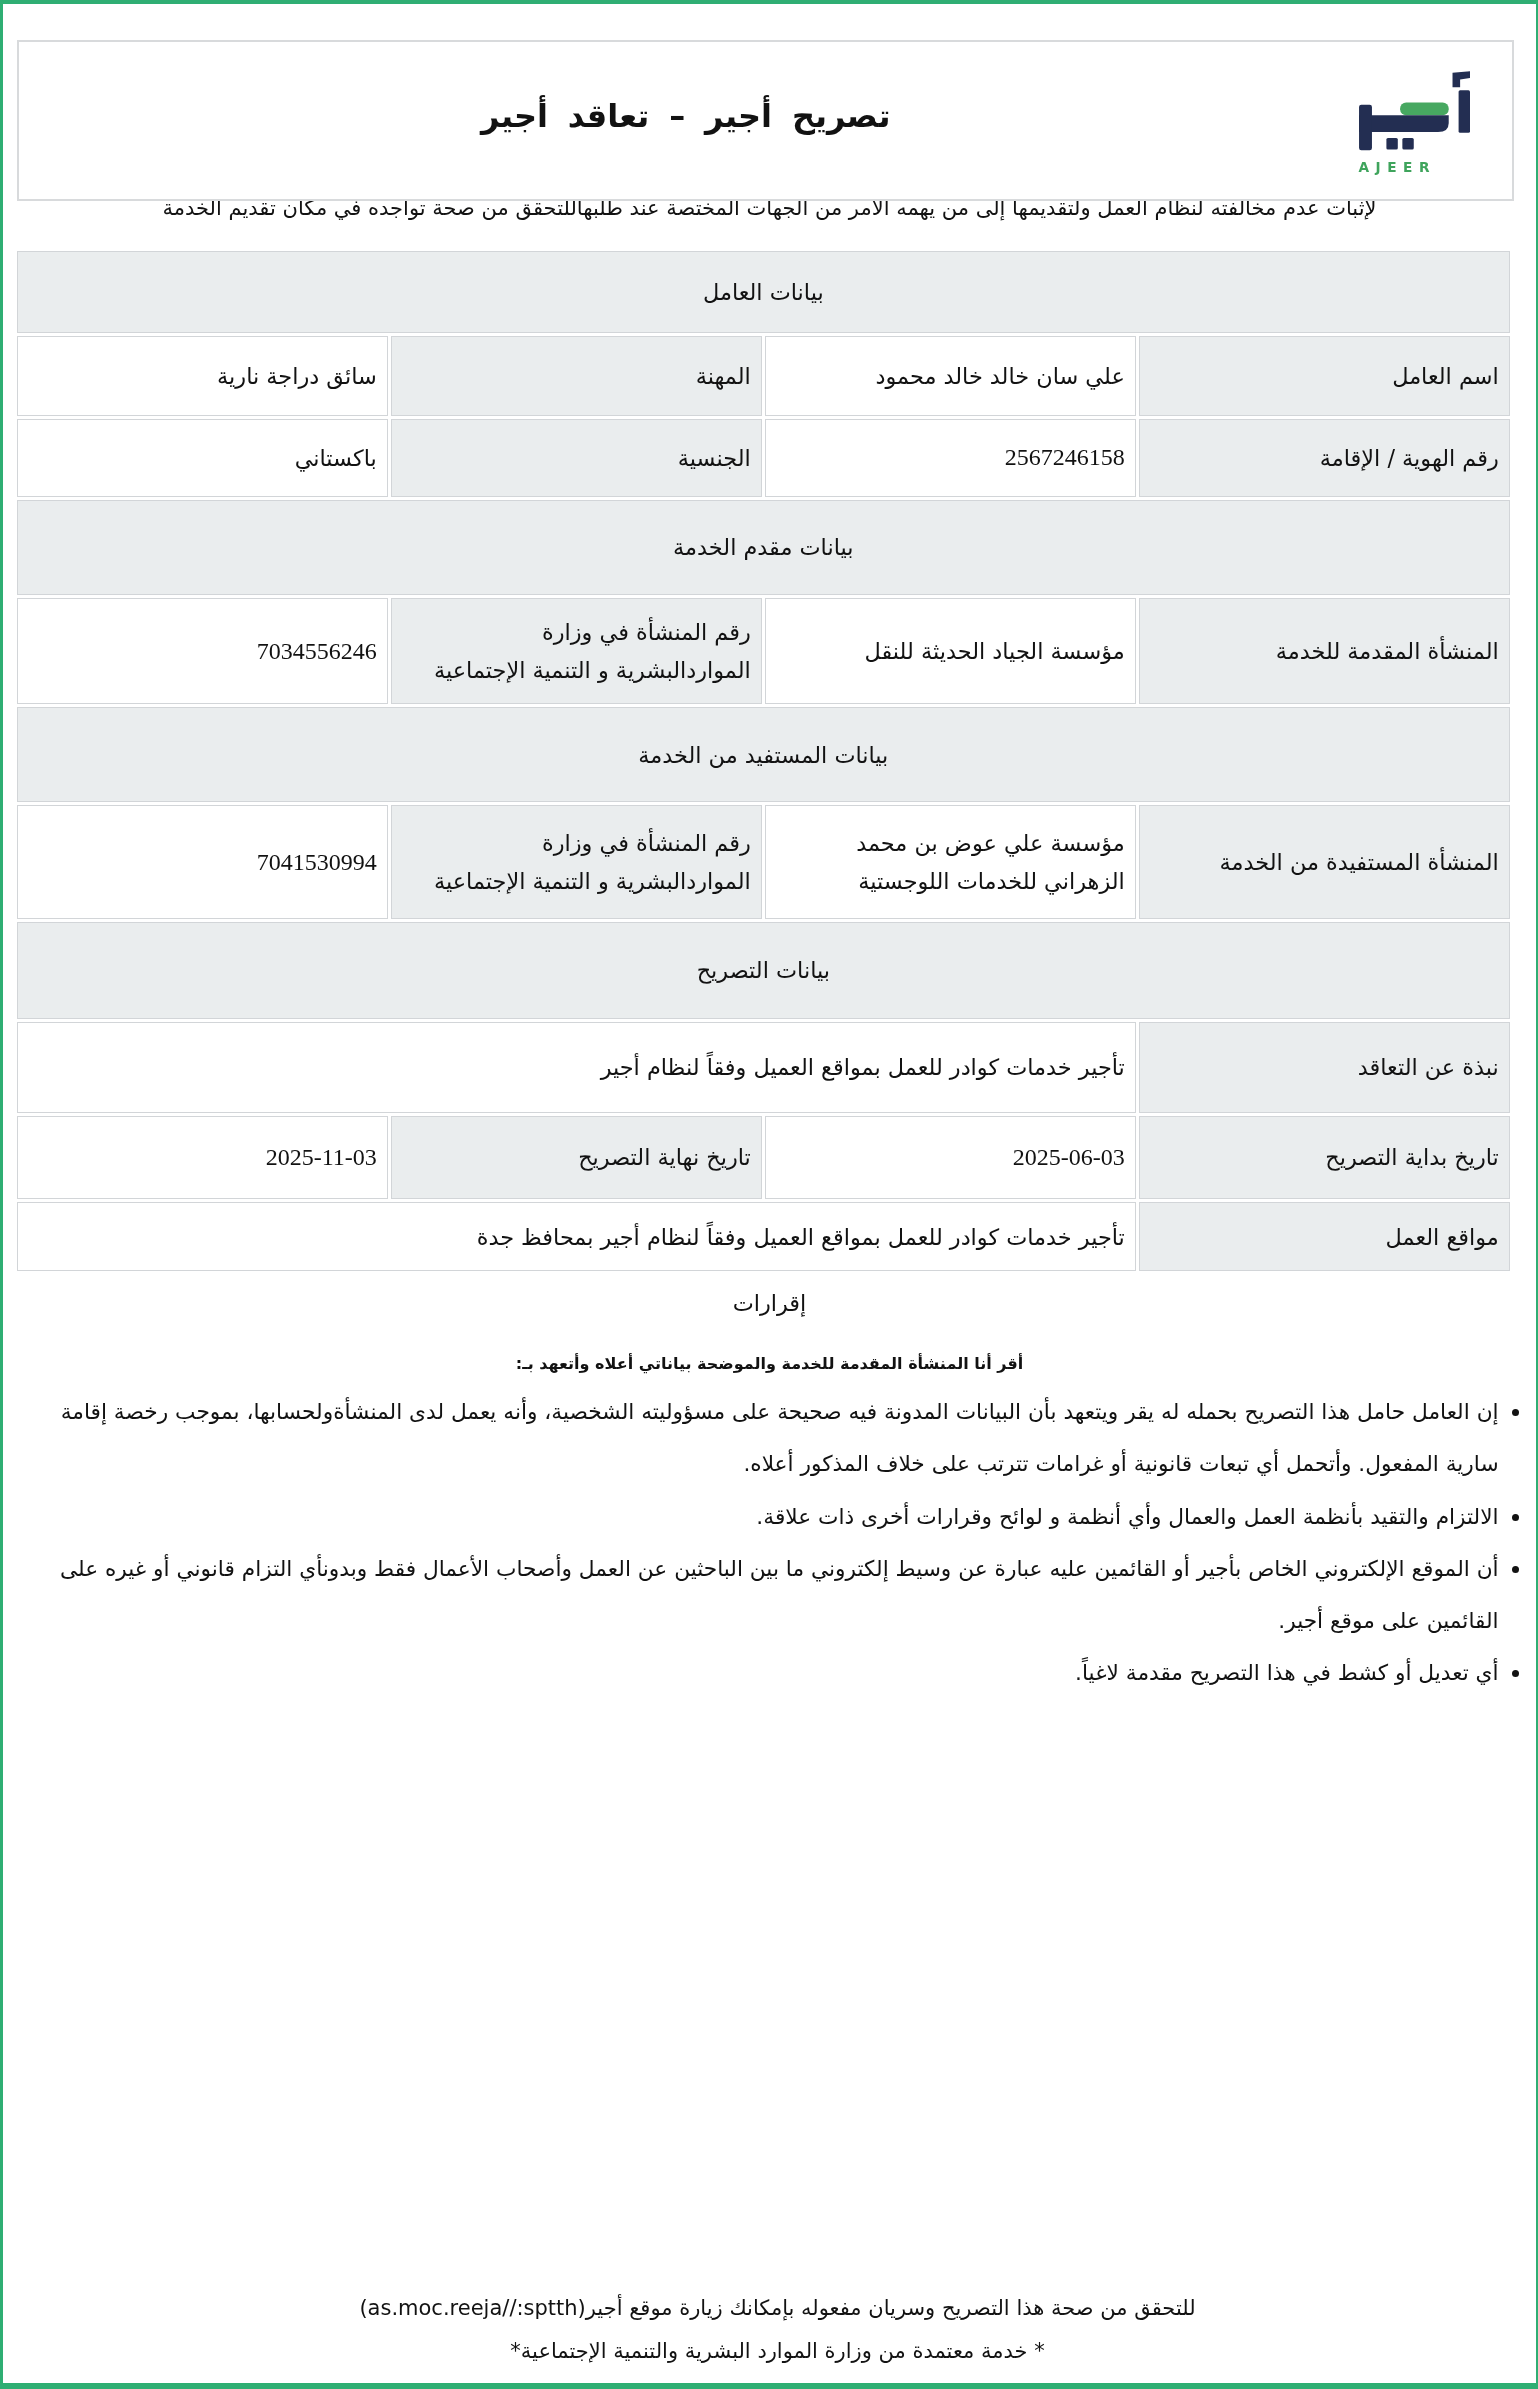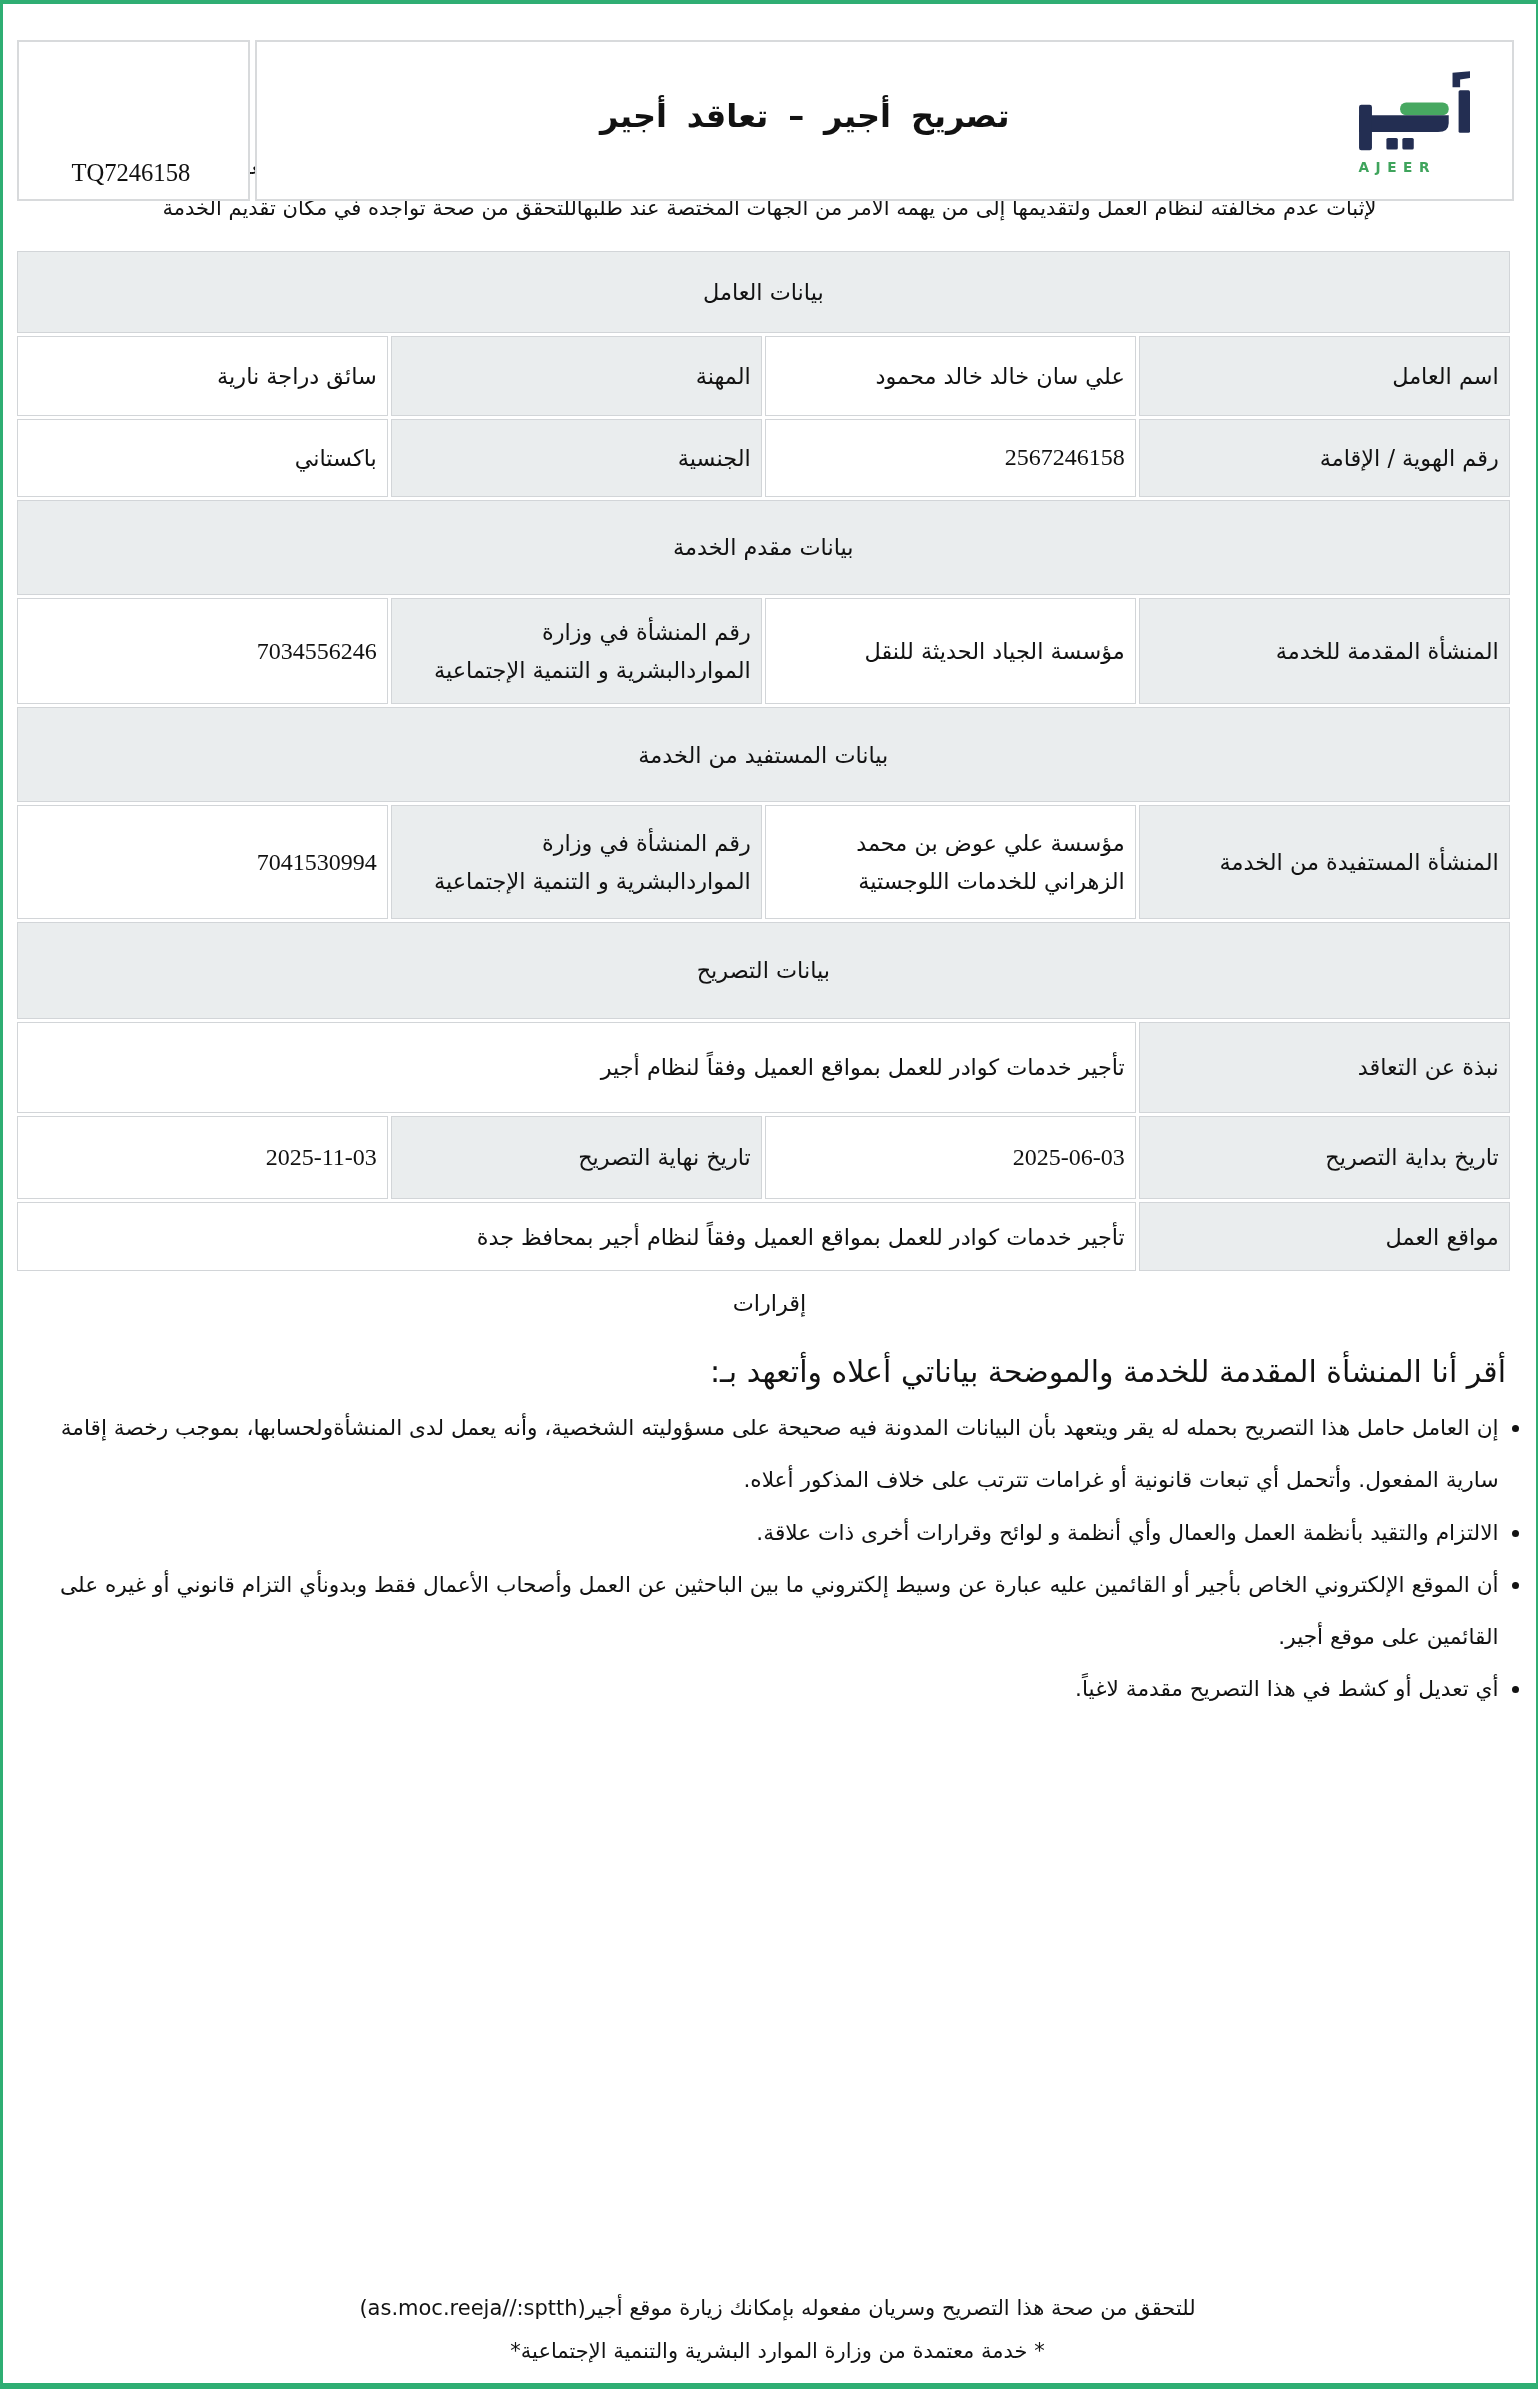--- a/index.html
+++ b/index.html
@@ -85,45 +85,42 @@
   tr.r-benef td{height:100px;}
   tr.r-band4 td{height:83px;}
   tr.r-summ td{height:78px;}
   tr.r-dates td{height:69px;}
   tr.r-locs td{height:56px;}
   
   .decl-title{
     margin-top:16px;text-align:center;direction:rtl;font-size:22.4px;
   }
   .decl-lead{
-    direction:rtl;text-align:right;
-    margin:38px 30px 0 30px;font-size:30px;
+    direction:rtl;text-align:center;
+    margin:38px 30px 0 30px;font-size:16px;font-weight:bold;
   }
   .decl-list{
     direction:rtl;text-align:right;
     margin:13px 14.4px 0 43px;padding-right:23px;
     font-size:21.7px;line-height:2.4;
     list-style:disc;
   }
   .decl-list li{margin:0;padding:0;}
   
   .footer{position:absolute;bottom:20px;left:0;right:0;text-align:center;padding-left:16px;}
   .footer p{margin:0;direction:rtl;font-size:21px;}
   .footer .verify-line{margin-bottom:19px;}
   .url-ltr{direction:ltr;unicode-bidi:embed;}
 </style>
 </head>
 <body>
 
 <div class="page">
 
   <div class="header">
-    <div class="hbox hbox-left">
-      <div class="tq-code">TQ7246158</div>
-    </div>
     <div class="hbox hbox-right">
       <div class="doc-title">تصريح أجير – تعاقد أجير</div>
 
       <div class="ajeer-logo">
         <svg width="114" height="81" viewBox="0 0 150 106">
 
           <path d="M127,2 L150,0 L150,9 L137,11 L137,21 L127,21 Z" fill="#232e52"></path>
 
           <rect x="135" y="25" width="15" height="56" rx="2" fill="#232e52"></rect>
 

